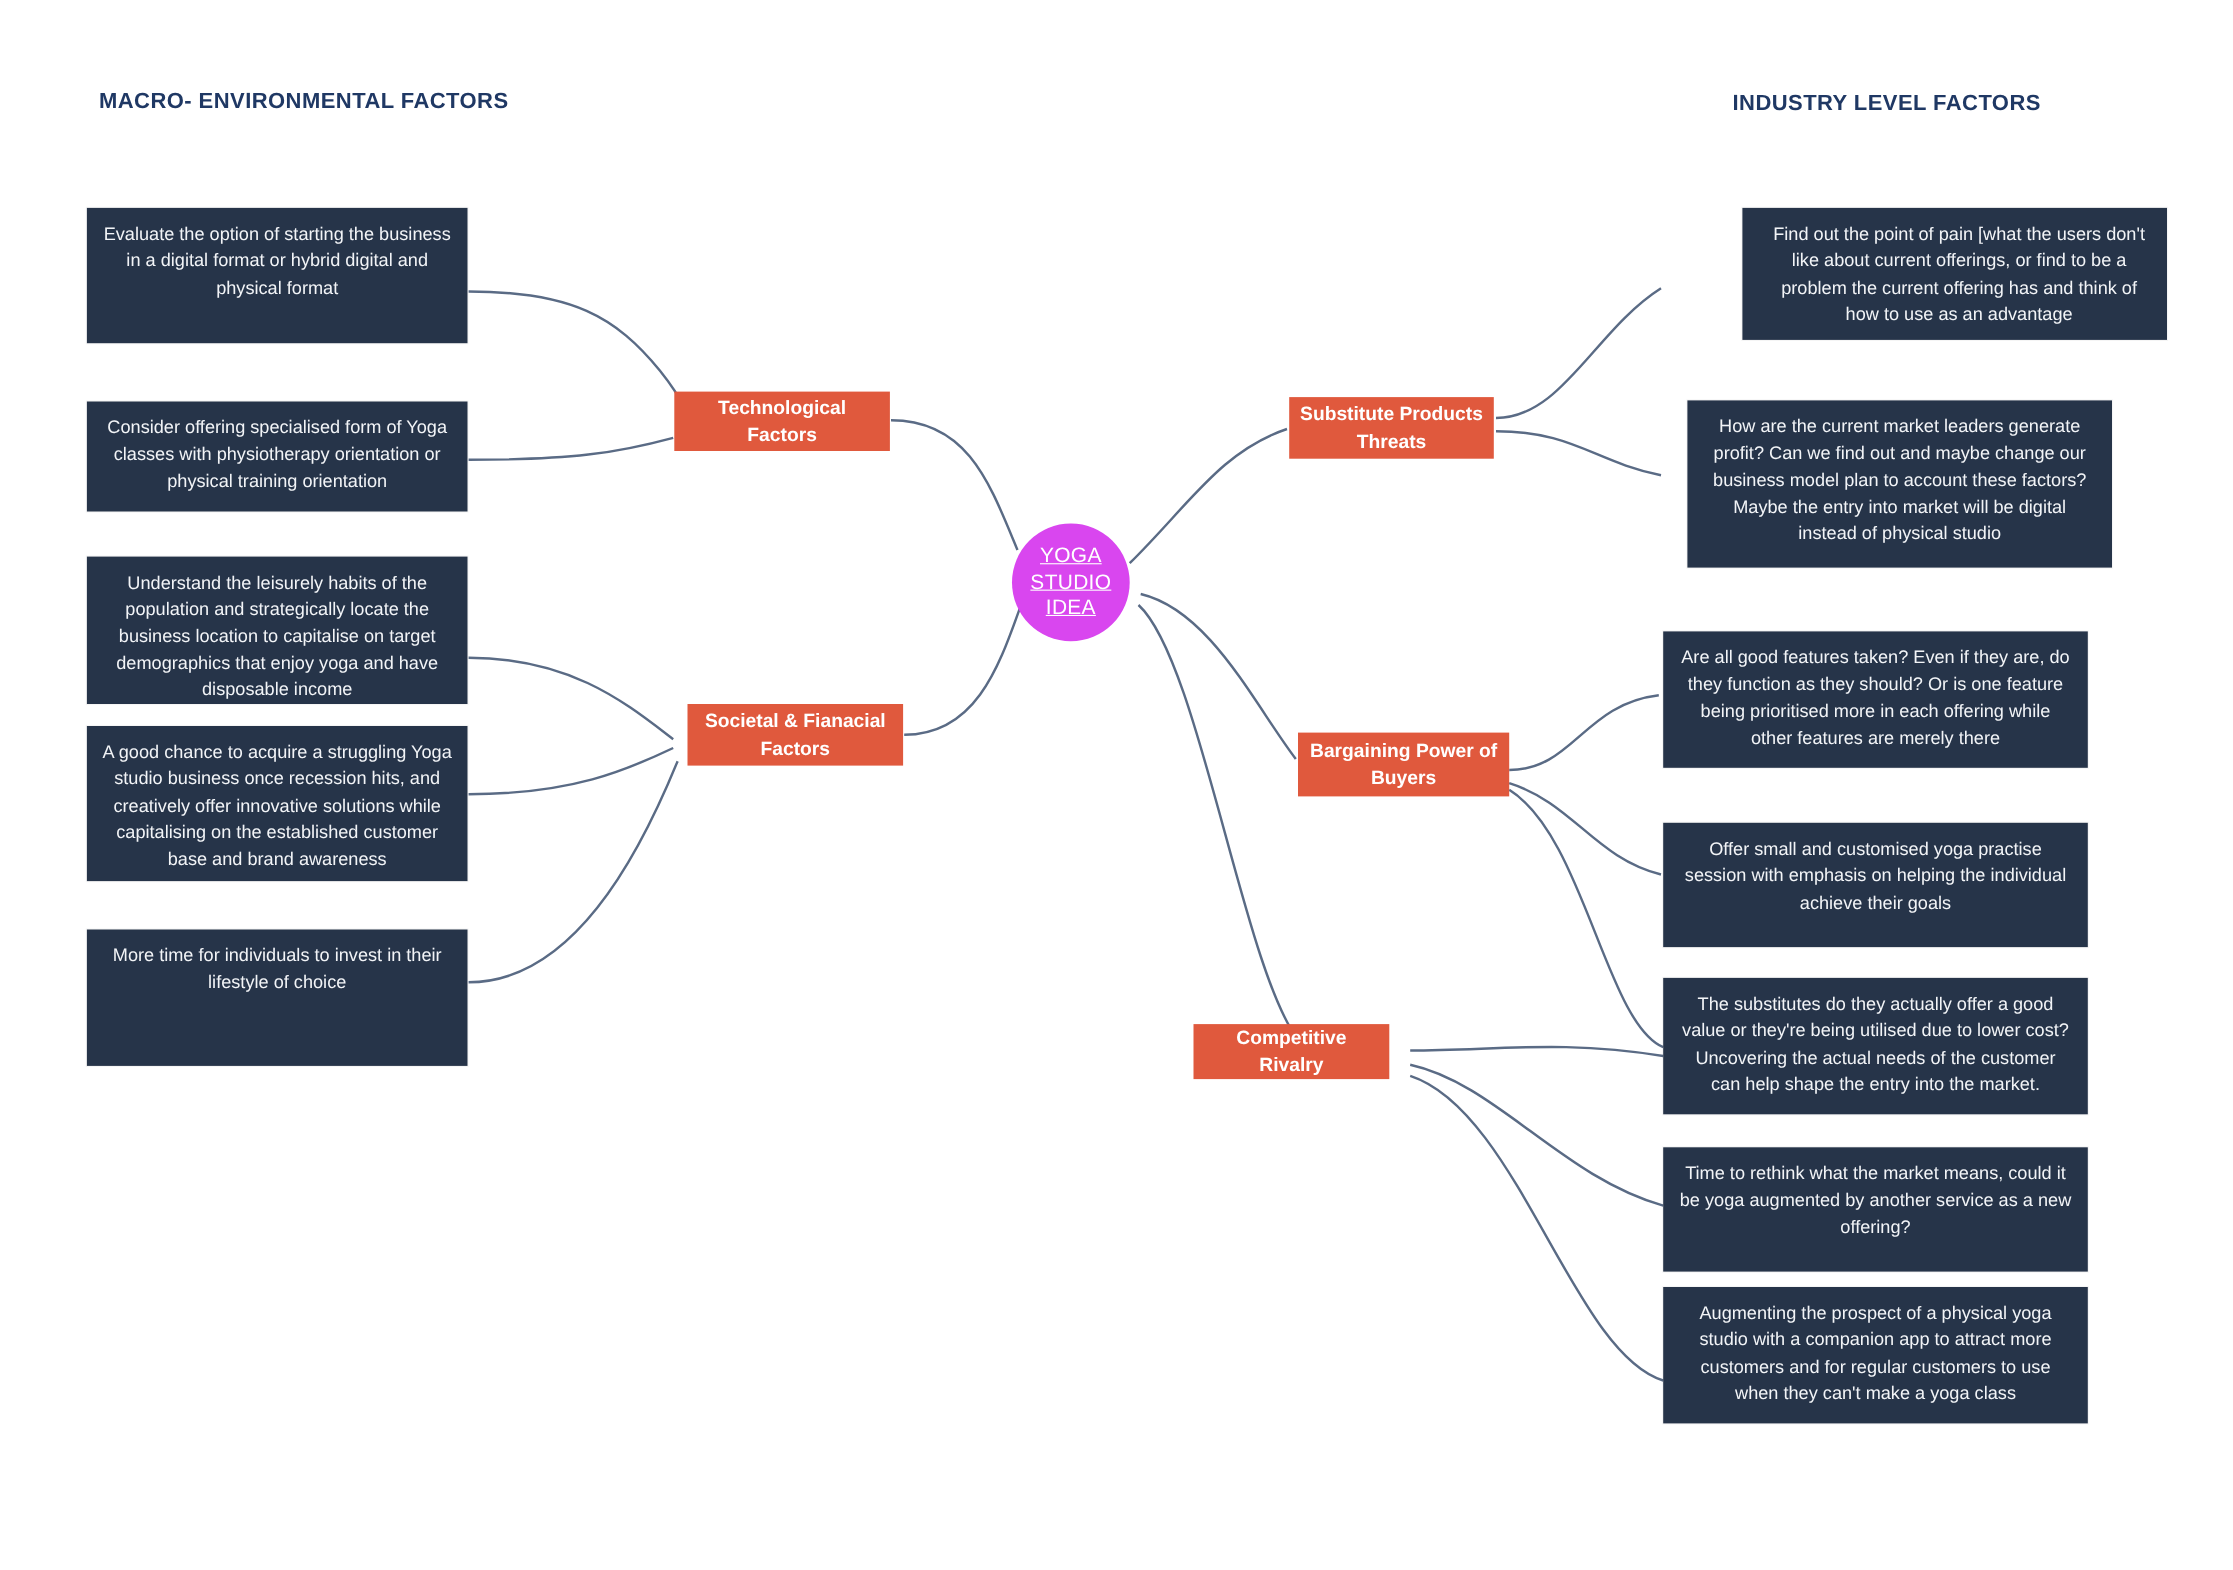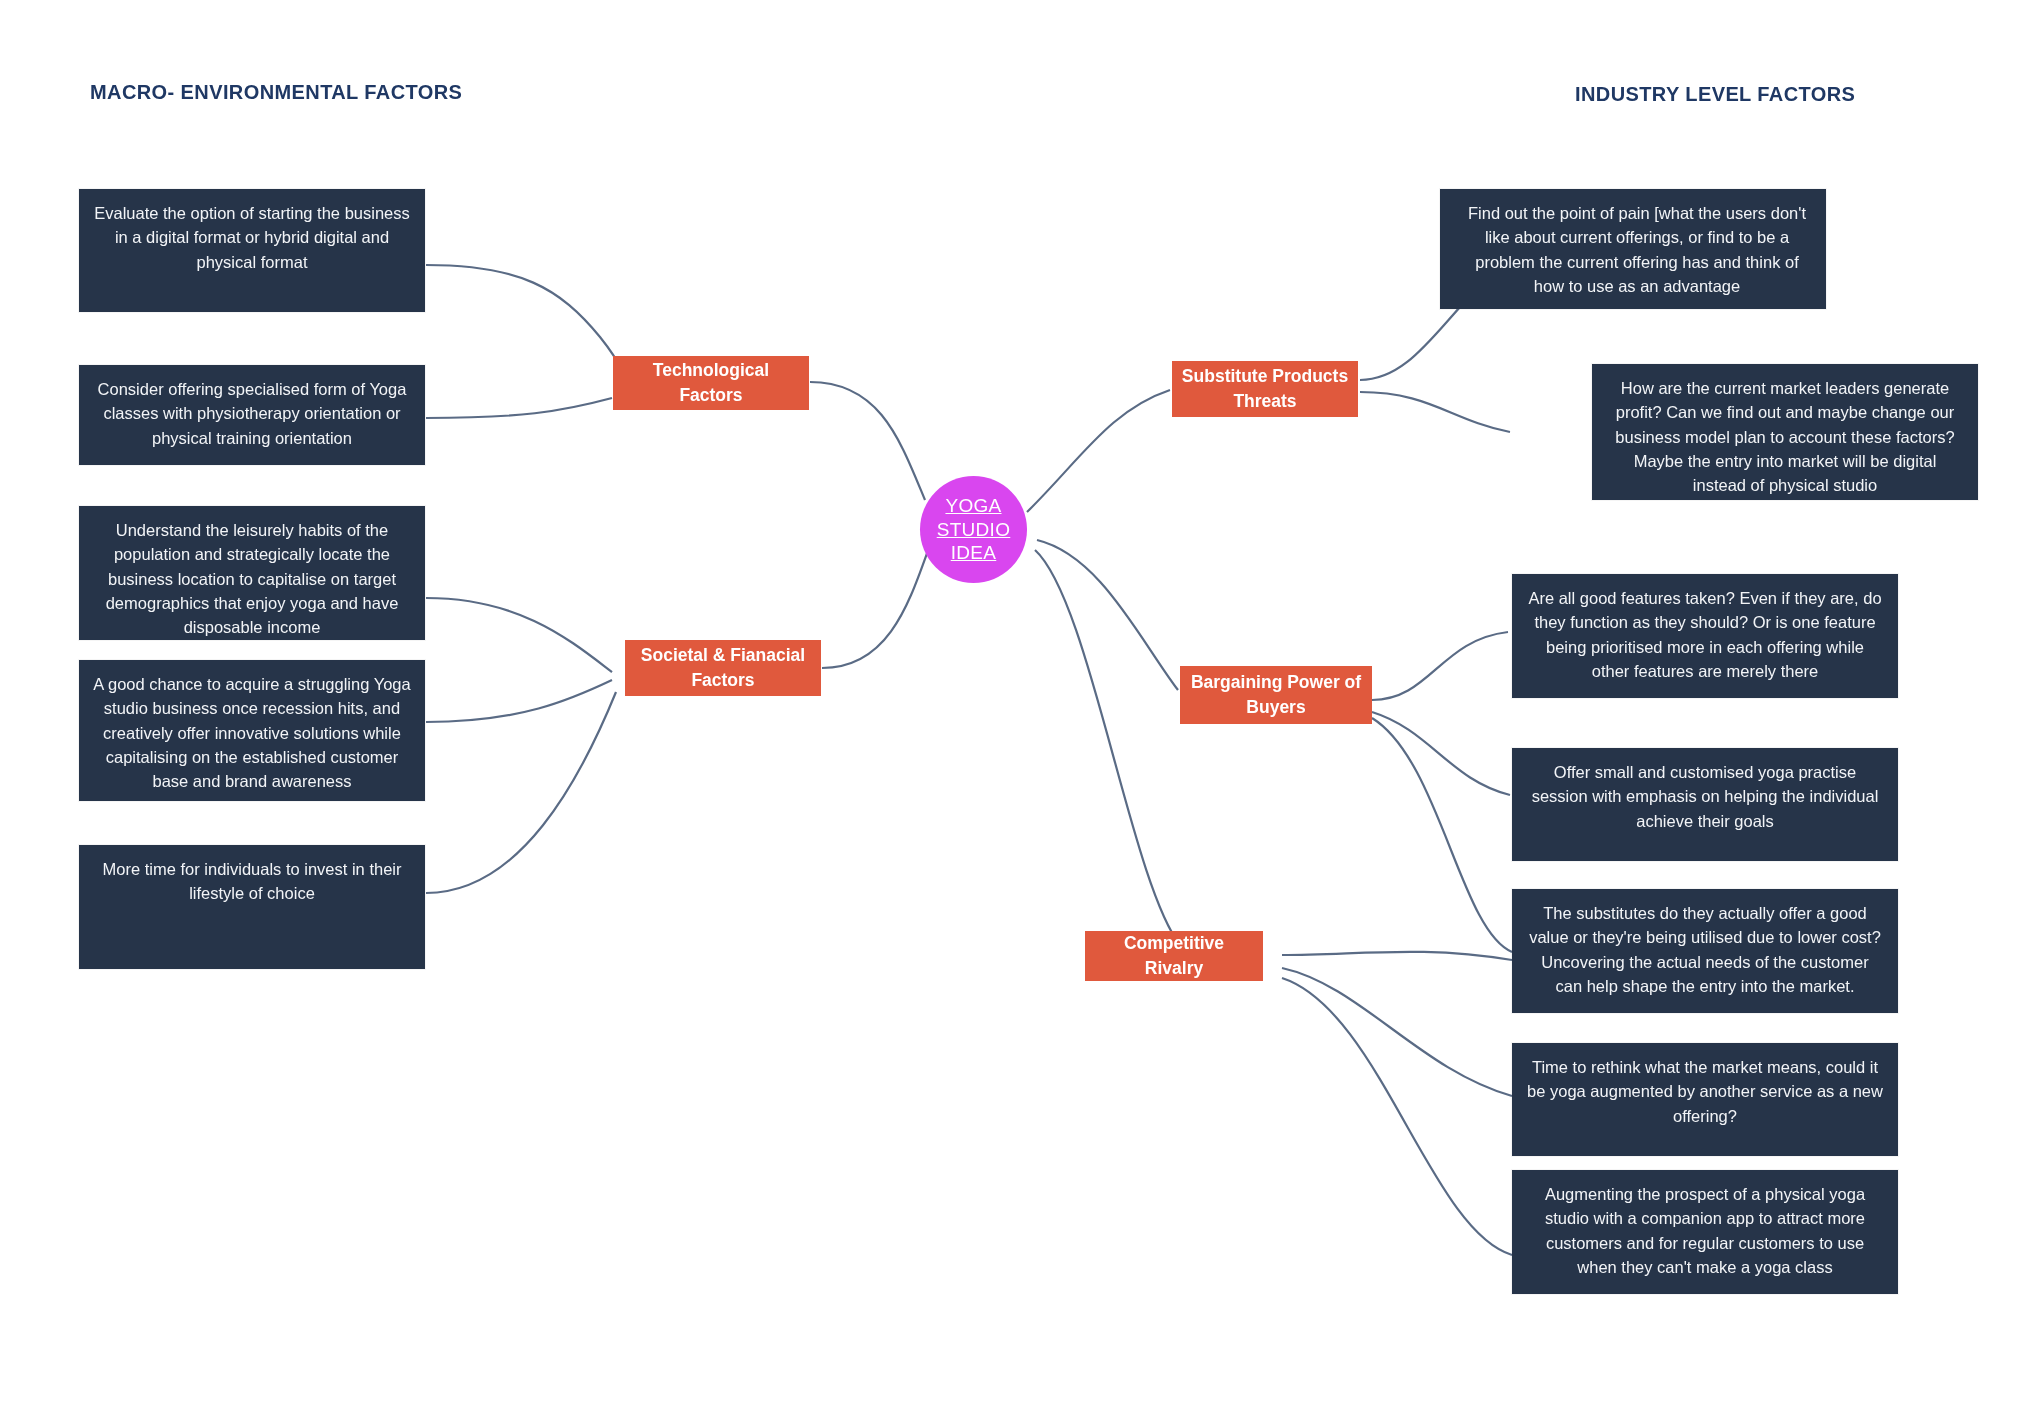--- a/index.html
+++ b/index.html
@@ -149,25 +149,25 @@
   </div>
 
   <div class="cat" id="cat-bargaining" style="left:1180px;top:666px;width:192px;height:58px;">
     <span>Bargaining Power of Buyers</span>
   </div>
 
   <div class="cat" id="cat-rivalry" style="left:1085px;top:931px;width:178px;height:50px;">
     <span>Competitive Rivalry</span>
   </div>
 
-  <div class="note" id="note-r1" style="left:1440px;top:189px;width:386px;height:120px;padding-left:22px;">
+  <div class="note" id="note-r1" style="left:1584px;top:189px;width:386px;height:120px;padding-left:22px;">
     <span>Find out the point of pain [what the users don't like about current offerings, or find to be a problem the current offering has and think of how to use as an advantage</span>
   </div>
 
-  <div class="note" id="note-r2" style="left:1592px;top:364px;width:386px;height:136px;">
+  <div class="note" id="note-r2" style="left:1534px;top:364px;width:386px;height:152px;">
     <span>How are the current market leaders generate profit? Can we find out and maybe change our business model plan to account these factors? Maybe the entry into market will be digital instead of physical studio</span>
   </div>
 
   <div class="note" id="note-r3" style="left:1512px;top:574px;width:386px;height:124px;">
     <span>Are all good features taken? Even if they are, do they function as they should? Or is one feature being prioritised more in each offering while other features are merely there</span>
   </div>
 
   <div class="note" id="note-r4" style="left:1512px;top:748px;width:386px;height:113px;">
     <span>Offer small and customised yoga practise session with emphasis on helping the individual achieve their goals</span>
   </div>

